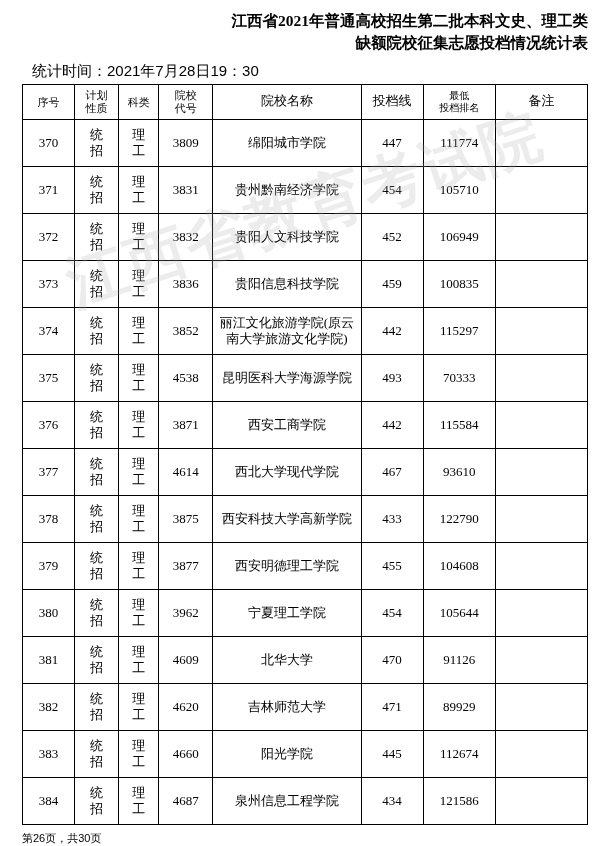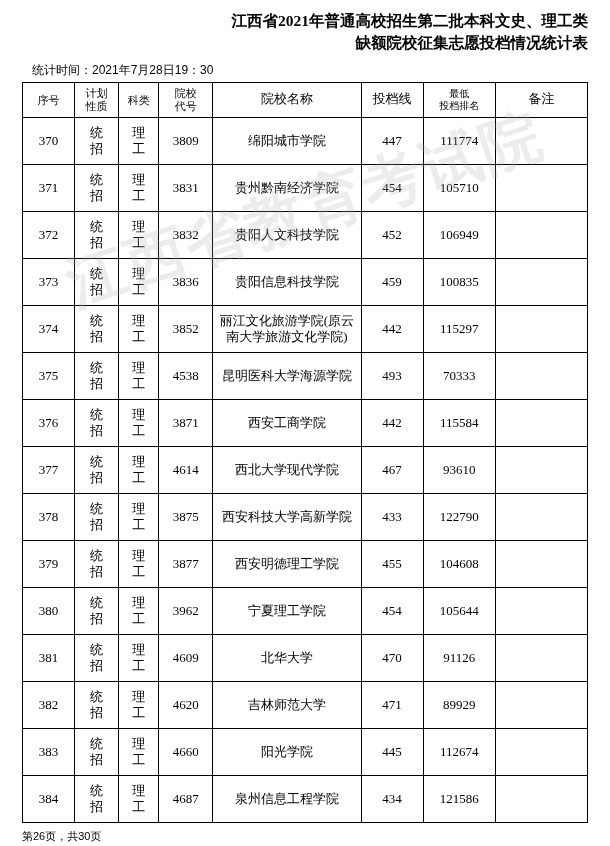--- a/index.html
+++ b/index.html
@@ -26,21 +26,21 @@
     text-align: right;
     margin-top: 4px;
   }
   .title-line {
     font-size: 15.5px;
     font-weight: bold;
     line-height: 1.45;
     letter-spacing: 0px;
   }
   .meta-line {
-    font-size: 12px;
+    font-size: 15px;
     margin-top: 7px;
     margin-bottom: 3px;
     padding-left: 10px;
     font-family: "Liberation Sans", sans-serif;
   }
   table.main {
     border-collapse: collapse;
     width: 100%;
     table-layout: fixed;
   }

